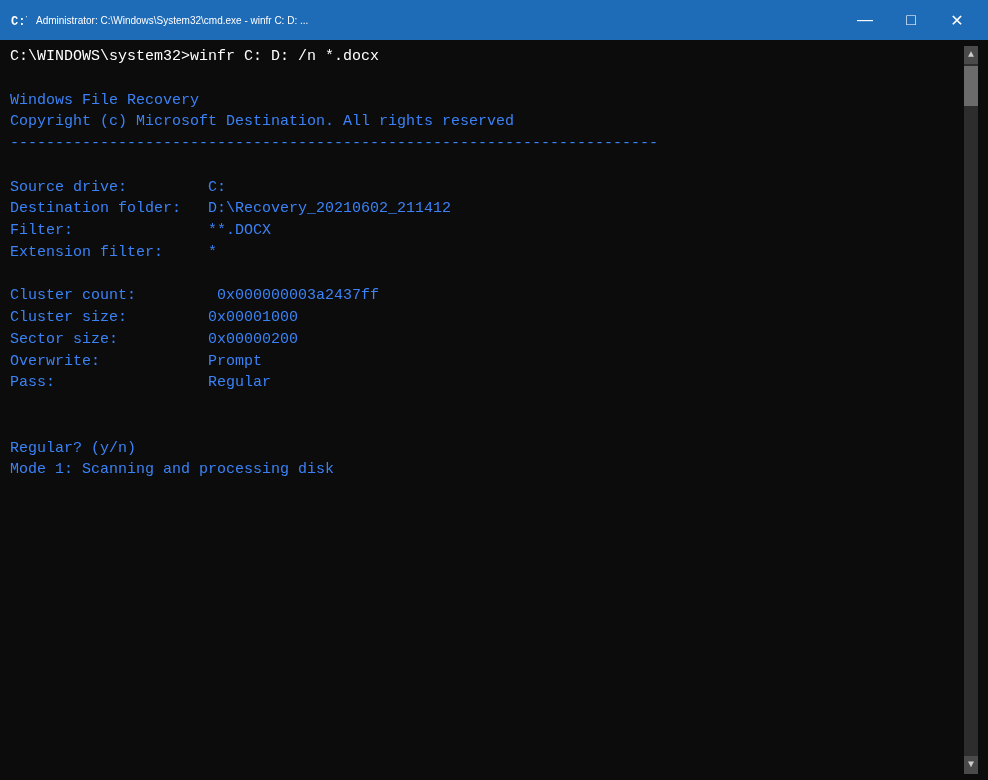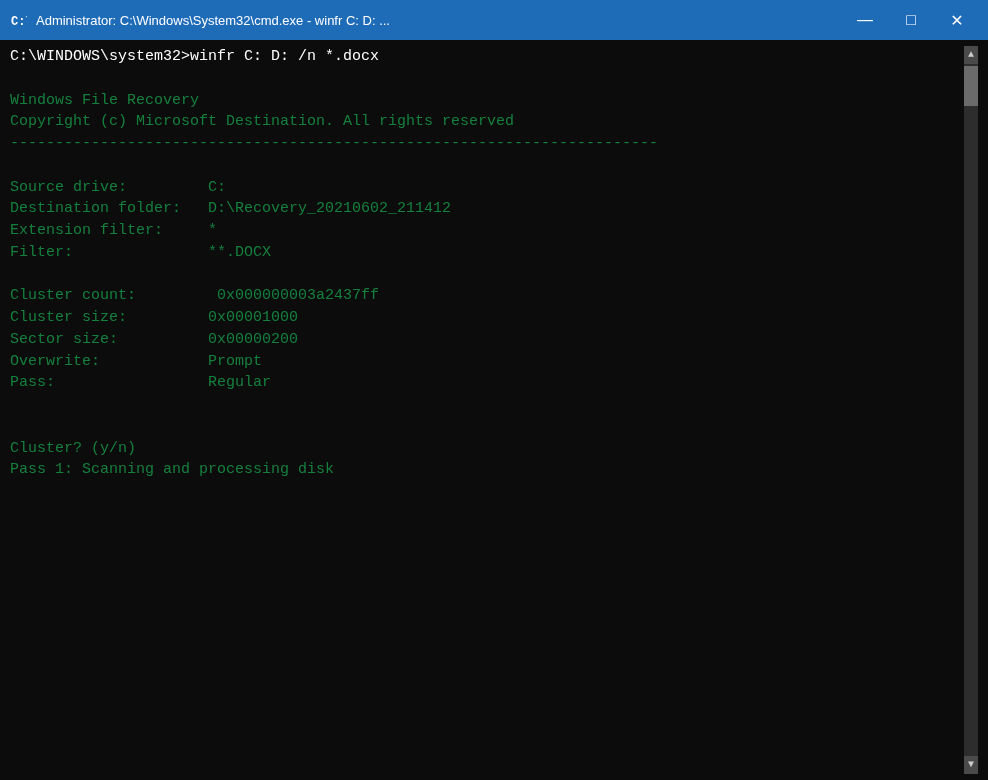--- a/index.html
+++ b/index.html
@@ -49,21 +49,21 @@
     }
 
     .title-bar-icon svg {
       width: 18px;
       height: 18px;
     }
 
     .title-bar-text {
       color: #fff;
       font-family: 'Segoe UI', Arial, sans-serif;
-      font-size: 13px;
+      font-size: 10px;
       font-weight: normal;
     }
 
     .title-bar-controls {
       display: flex;
       align-items: center;
       gap: 0;
     }
 
     .title-btn {
@@ -129,21 +129,21 @@
     .scroll-thumb {
       width: 14px;
       height: 40px;
       background: #6b6b6b;
       position: absolute;
       top: 2px;
     }
 
     .line {
       white-space: pre;
-      color: #15803d;
+      color: #3b82f6;
     }
 
     .line-bright {
       color: #ffffff;
     }
   </style>
 </head>
 <body>
 
 <div class="window">
@@ -169,32 +169,32 @@
     <div class="terminal-content">
       <div class="line line-bright">C:\WINDOWS\system32&gt;winfr C: D: /n *.docx</div>
       <div id="terminal-lines">
           <div class="line">&nbsp;</div>
           <div class="line">Windows File Recovery</div>
           <div class="line">Copyright (c) Microsoft Destination. All rights reserved</div>
           <div class="line">------------------------------------------------------------------------</div>
           <div class="line">&nbsp;</div>
           <div class="line">Source drive:         C:</div>
           <div class="line">Destination folder:   D:\Recovery_20210602_211412</div>
+          <div class="line">Filter:               **.DOCX</div>
           <div class="line">Extension filter:     *</div>
-          <div class="line">Filter:               **.DOCX</div>
           <div class="line">&nbsp;</div>
           <div class="line">Cluster count:         0x000000003a2437ff</div>
           <div class="line">Cluster size:         0x00001000</div>
           <div class="line">Sector size:          0x00000200</div>
           <div class="line">Overwrite:            Prompt</div>
           <div class="line">Pass:                 Regular</div>
           <div class="line">&nbsp;</div>
           <div class="line">&nbsp;</div>
-          <div class="line">Cluster? (y/n)</div>
-          <div class="line">Pass 1: Scanning and processing disk</div>
+          <div class="line">Regular? (y/n)</div>
+          <div class="line">Mode 1: Scanning and processing disk</div>
         </div>
     </div>
     <div class="scrollbar">
       <div class="scroll-arrow">▲</div>
       <div class="scroll-track">
         <div class="scroll-thumb"></div>
       </div>
       <div class="scroll-arrow">▼</div>
     </div>
   </div>

